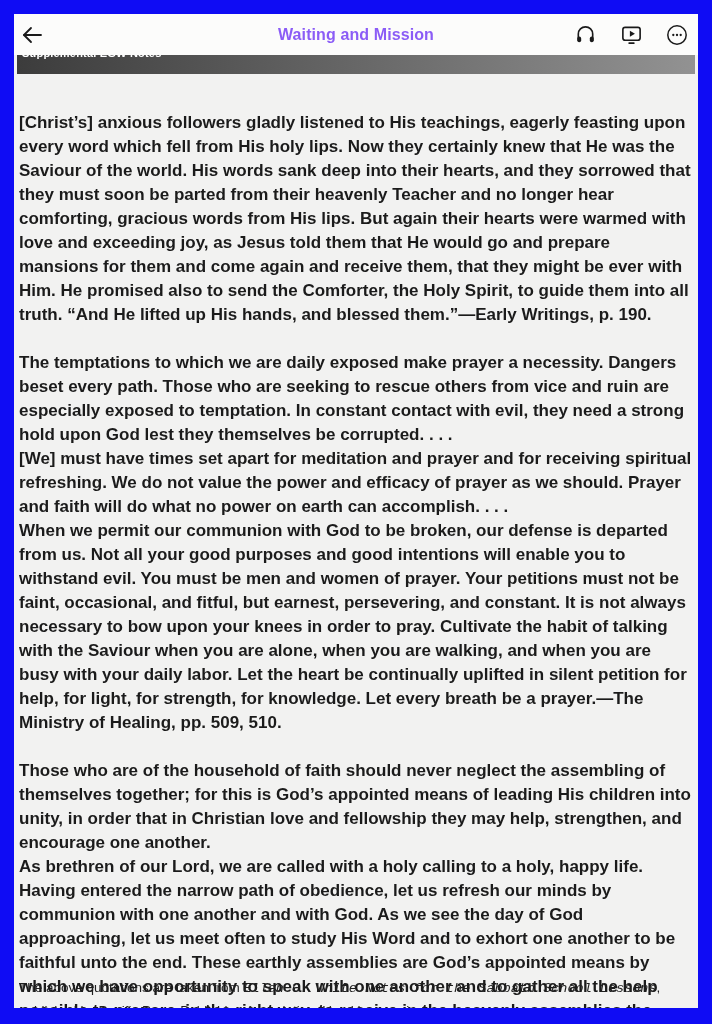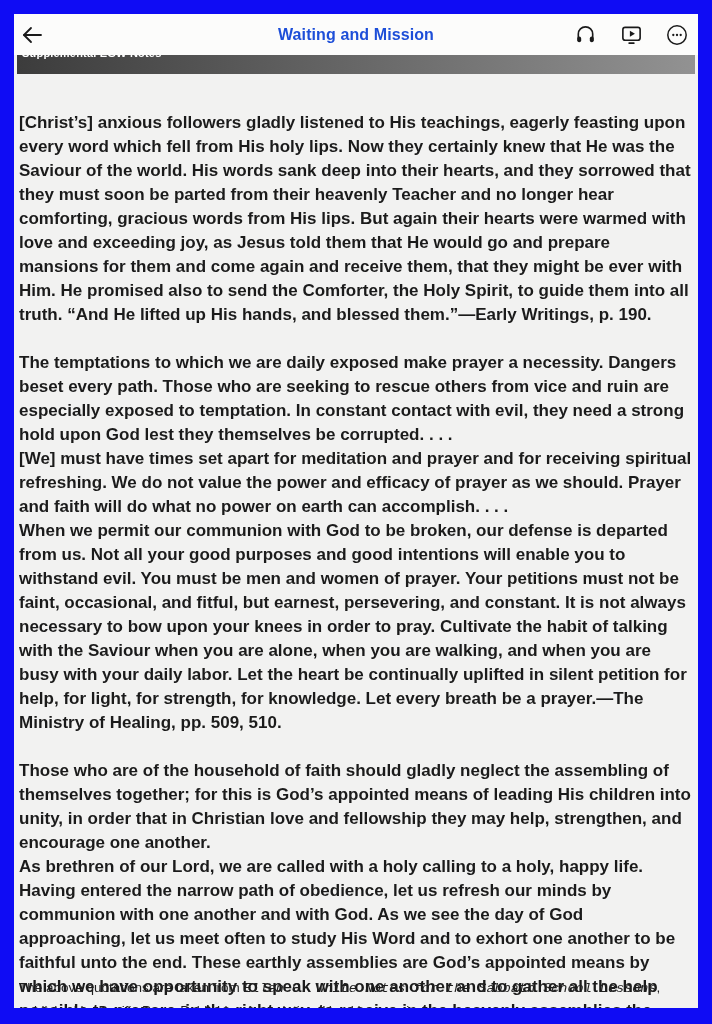--- a/index.html
+++ b/index.html
@@ -29,21 +29,21 @@
     align-items: center;
     padding: 0 8px 0 4px;
     z-index: 5;
   }
   .nav-title {
     position: absolute;
     left: 0; right: 0;
     text-align: center;
     font-weight: 700;
     font-size: 16px;
-    color: #1d4ed8;
+    color: #8b5cf6;
     letter-spacing: 0.1px;
     pointer-events: none;
   }
   .nav-back {
     z-index: 2;
     width: 28px; height: 28px;
     display: flex; align-items: center; justify-content: center;
     background: none; border: none; padding: 0; cursor: pointer;
   }
   .nav-right {
@@ -157,21 +157,21 @@
     <div class="content">
         <div class="qblock">
           <p>[Christ’s] anxious followers gladly listened to His teachings, eagerly feasting upon every word which fell from His holy lips. Now they certainly knew that He was the Saviour of the world. His words sank deep into their hearts, and they sorrowed that they must soon be parted from their heavenly Teacher and no longer hear comforting, gracious words from His lips. But again their hearts were warmed with love and exceeding joy, as Jesus told them that He would go and prepare mansions for them and come again and receive them, that they might be ever with Him. He promised also to send the Comforter, the Holy Spirit, to guide them into all truth. “And He lifted up His hands, and blessed them.”—Early Writings, p. 190.</p>
         </div>
         <div class="qblock">
           <p>The temptations to which we are daily exposed make prayer a necessity. Dangers beset every path. Those who are seeking to rescue others from vice and ruin are especially exposed to temptation. In constant contact with evil, they need a strong hold upon God lest they themselves be corrupted. . . .</p>
           <p>[We] must have times set apart for meditation and prayer and for receiving spiritual refreshing. We do not value the power and efficacy of prayer as we should. Prayer and faith will do what no power on earth can accomplish. . . .</p>
           <p>When we permit our communion with God to be broken, our defense is departed from us. Not all your good purposes and good intentions will enable you to withstand evil. You must be men and women of prayer. Your petitions must not be faint, occasional, and fitful, but earnest, persevering, and constant. It is not always necessary to bow upon your knees in order to pray. Cultivate the habit of talking with the Saviour when you are alone, when you are walking, and when you are busy with your daily labor. Let the heart be continually uplifted in silent petition for help, for light, for strength, for knowledge. Let every breath be a prayer.—The Ministry of Healing, pp. 509, 510.</p>
         </div>
         <div class="qblock">
-          <p>Those who are of the household of faith should gladly neglect the assembling of themselves together; for this is God’s appointed means of leading His children into unity, in order that in Christian love and fellowship they may help, strengthen, and encourage one another.</p>
+          <p>Those who are of the household of faith should never neglect the assembling of themselves together; for this is God’s appointed means of leading His children into unity, in order that in Christian love and fellowship they may help, strengthen, and encourage one another.</p>
           <p>As brethren of our Lord, we are called with a holy calling to a holy, happy life. Having entered the narrow path of obedience, let us refresh our minds by communion with one another and with God. As we see the day of God approaching, let us meet often to study His Word and to exhort one another to be faithful unto the end. These earthly assemblies are God’s appointed means by which we have opportunity to speak with one another and to gather all the help possible to prepare, in the right way, to receive in the heavenly assemblies the fulfillment of the pledges of our inheritance.—Our High Calling, p. 166.</p>
         </div>
       </div>
 
     <div class="footer"><span>The above quotations are taken from </span><span class="it">Ellen G. White Notes for the Sabbath School Lessons</span><span>, published by Pacific Press Publishing Association. Used by permission.</span></div>
 
   </div>
 </div>
 
 </body></html>

